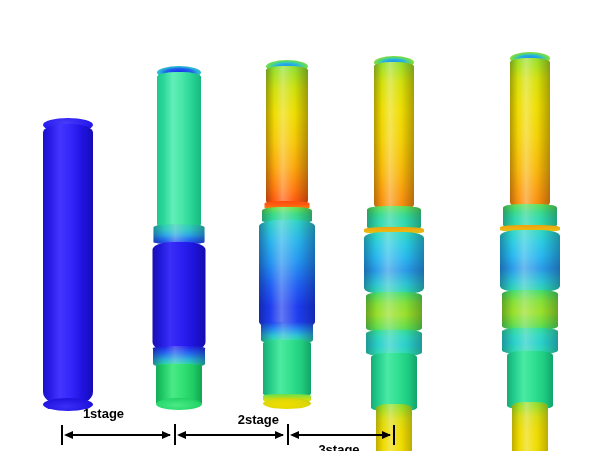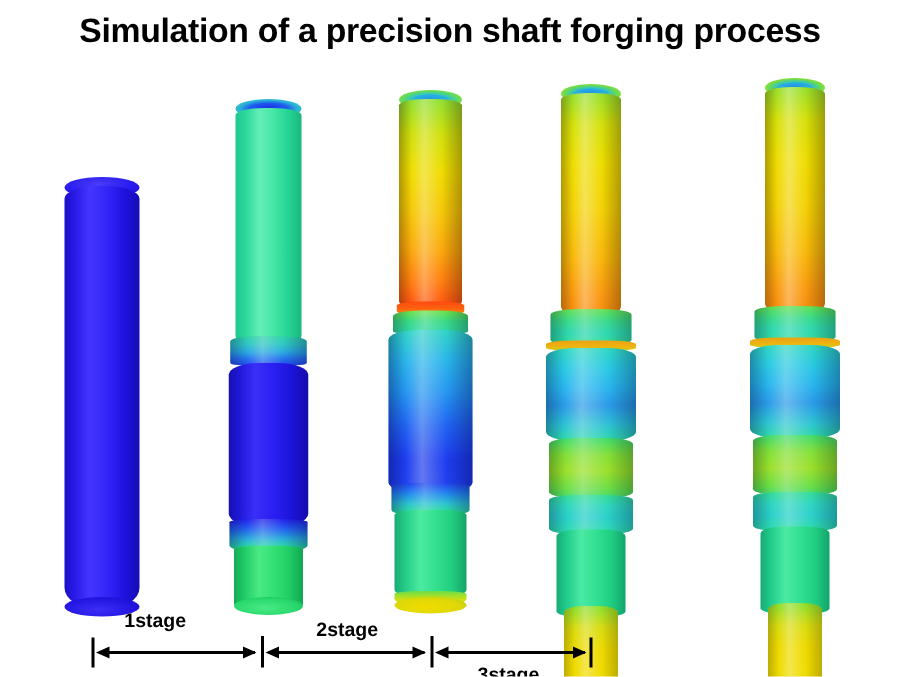--- a/index.html
+++ b/index.html
@@ -75,21 +75,20 @@
     color:#000;
     text-align:center;
     white-space:nowrap;
   }
 </style>
 </head>
 <body>
 
 <div id="stage">
 
-  <div class="title">Simulation of a precision shaft forging process</div>
 
   <div class="shaft" style="left:40px;top:118px;width:56px;height:292px;">
 
     <div class="captop" style="top:0px;width:50px;height:14px;
                 background:radial-gradient(ellipse at 45% 35%, #4a3cf8 0%, #2a1df0 55%, #1810cf 100%);"></div>
 
     <div class="seg" style="top:6px;width:50px;height:282px;border-radius:44% 44% 46% 46% / 3% 3% 5% 5%;
                 background:linear-gradient(to right,#1c10c8 0%,#2a1ae8 14%,#4436ff 34%,#3326f8 56%,#1f12e0 80%,#160cb4 100%);"></div>
 
     <div class="botcap" style="top:280px;width:50px;height:13px;
@@ -266,21 +265,21 @@
     <div class="tick" style="left:61px;top:425px;height:20px;"></div>
     <div class="tick" style="left:174px;top:424px;height:21px;"></div>
     <div class="tick" style="left:287px;top:424px;height:21px;"></div>
     <div class="tick" style="left:393px;top:425px;height:20px;"></div>
 
     <div class="stagelabel" style="left:56px;top:406px;width:95px;">1stage</div>
     <div class="arrowline" style="left:66px;top:434px;width:104px;"></div>
     <div class="ahead left" style="left:64px;top:430.5px;"></div>
     <div class="ahead right" style="left:162px;top:430.5px;"></div>
 
-    <div class="stagelabel" style="left:184px;top:412px;width:95px;">2stage</div>
+    <div class="stagelabel" style="left:184px;top:412px;width:95px;text-align:right;">2stage</div>
     <div class="arrowline" style="left:179px;top:434px;width:104px;"></div>
     <div class="ahead left" style="left:177px;top:430.5px;"></div>
     <div class="ahead right" style="left:275px;top:430.5px;"></div>
 
     <div class="stagelabel" style="left:293px;top:406px;width:92px;margin-top:36px;">3stage</div>
     <div class="arrowline" style="left:292px;top:434px;width:98px;"></div>
     <div class="ahead left" style="left:290px;top:430.5px;"></div>
     <div class="ahead right" style="left:382px;top:430.5px;"></div>
   </div>
 

